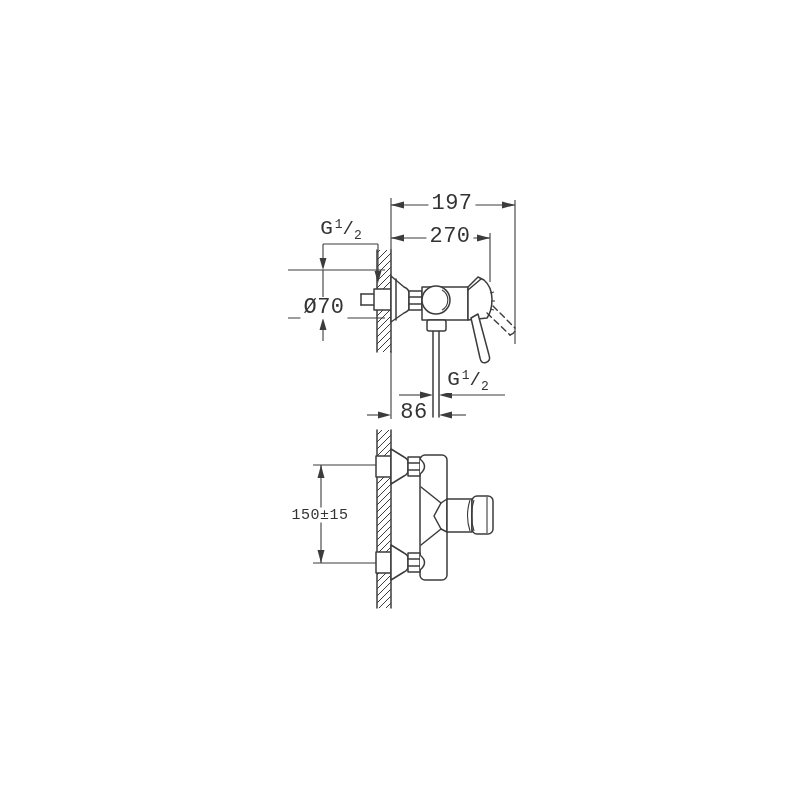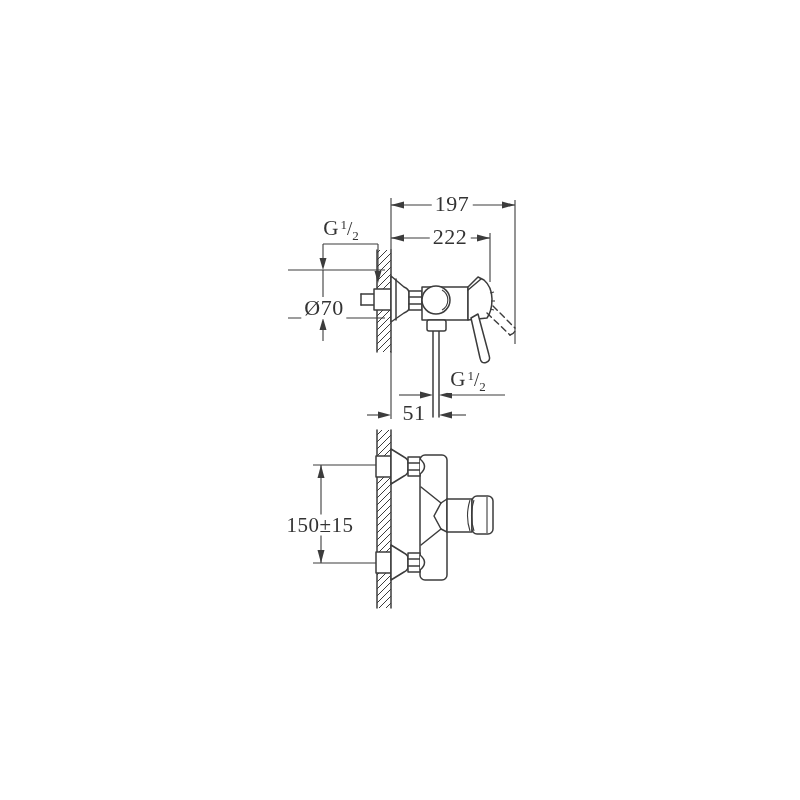--- a/index.html
+++ b/index.html
@@ -3,35 +3,35 @@
 <meta charset="utf-8">
 <style>
   :root{
     --background:#ffffff;
     --line:#3c3c3c;
     --text:#333333;
   }
   html,body{margin:0;padding:0;background:var(--background);}
   #canvas{
     position:relative;width:800px;height:636px;background:var(--background);
-    font-family:Liberation Serif, serif;color:var(--text);overflow:hidden;
+    font-family:Liberation Mono, monospace;color:var(--text);overflow:hidden;
   }
   svg{position:absolute;left:0;top:0;}
   .ol{stroke:var(--line);stroke-width:1.5;fill:none;stroke-linejoin:round;stroke-linecap:round;}
   .olf{stroke:var(--line);stroke-width:1.5;fill:#ffffff;stroke-linejoin:round;}
   .thin{stroke:var(--line);stroke-width:1.1;fill:none;}
   .dl{stroke:var(--line);stroke-width:1.1;fill:none;}
   .arw{fill:var(--line);stroke:none;}
   .dash{stroke:var(--line);stroke-width:1.4;fill:none;stroke-dasharray:6 4;stroke-linecap:round;}
   .dim-label{
     position:absolute;transform:translate(-50%,-50%);
     background:var(--background);padding:0 3px;white-space:nowrap;
     font-size:22px;line-height:1;color:var(--text);letter-spacing:0.5px;
   }
-  .dim-label.small{font-size:21px;margin-top:10px;}
+  .dim-label.small{font-size:15px;}
   .g-label{font-size:21px;letter-spacing:0;}
   .g-label sup{font-size:13px;vertical-align:6px;margin-left:2px;}
   .g-label sub{font-size:13px;vertical-align:-5px;}
   .g-label .slash{font-size:19px;}
 </style>
 </head>
 <body>
 
 <div id="canvas">
 
@@ -195,29 +195,29 @@
         <line class="dl" x1="313" y1="563" x2="376" y2="563"></line>
         <line class="dl" x1="321" y1="465" x2="321" y2="563"></line>
         <polygon class="arw" points="321,465 317.5,478 324.5,478"></polygon>
         <polygon class="arw" points="321,563 317.5,550 324.5,550"></polygon>
       </g>
     </g>
   </svg>
 
   <div class="dim-label" style="left:452px;top:204px">197</div>
 
-  <div class="dim-label" style="left:450px;top:237px">222</div>
+  <div class="dim-label" style="left:450px;top:237px">270</div>
 
   <div class="dim-label g-label" style="left:341px;top:230px">
     <span>G</span><sup>1</sup><span class="slash">/</span><sub>2</sub>
   </div>
 
   <div class="dim-label" style="left:324px;top:308px">Ø70</div>
 
   <div class="dim-label g-label" style="left:468px;top:381px">
     <span>G</span><sup>1</sup><span class="slash">/</span><sub>2</sub>
   </div>
 
-  <div class="dim-label" style="left:414px;top:413px">51</div>
+  <div class="dim-label" style="left:414px;top:413px">86</div>
 
   <div class="dim-label small" style="left:320px;top:515px">150±15</div>
 
 </div>
 
 </body></html>

